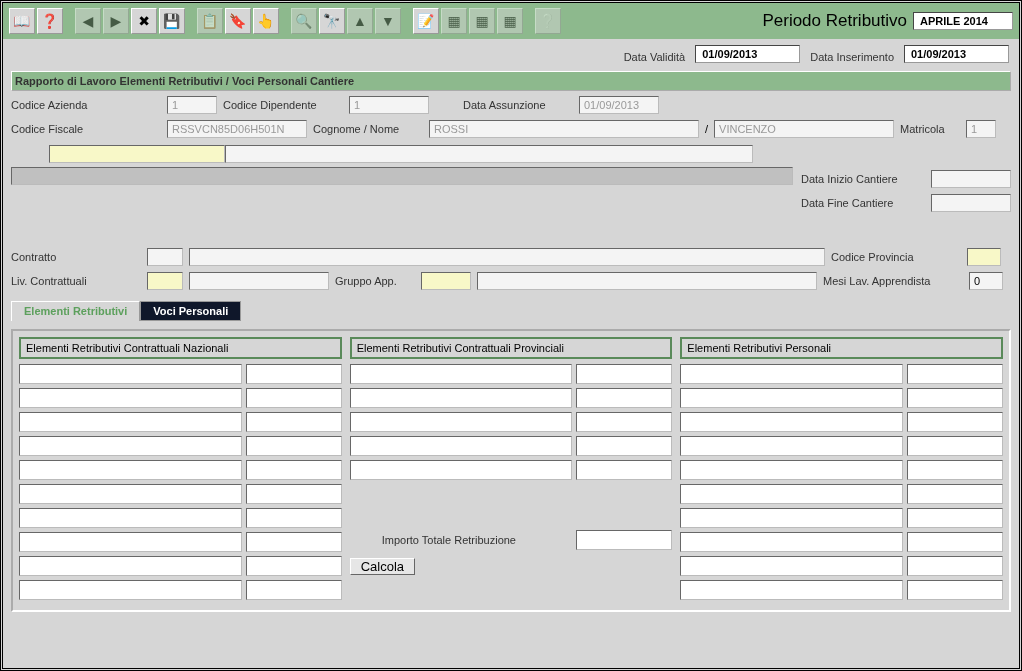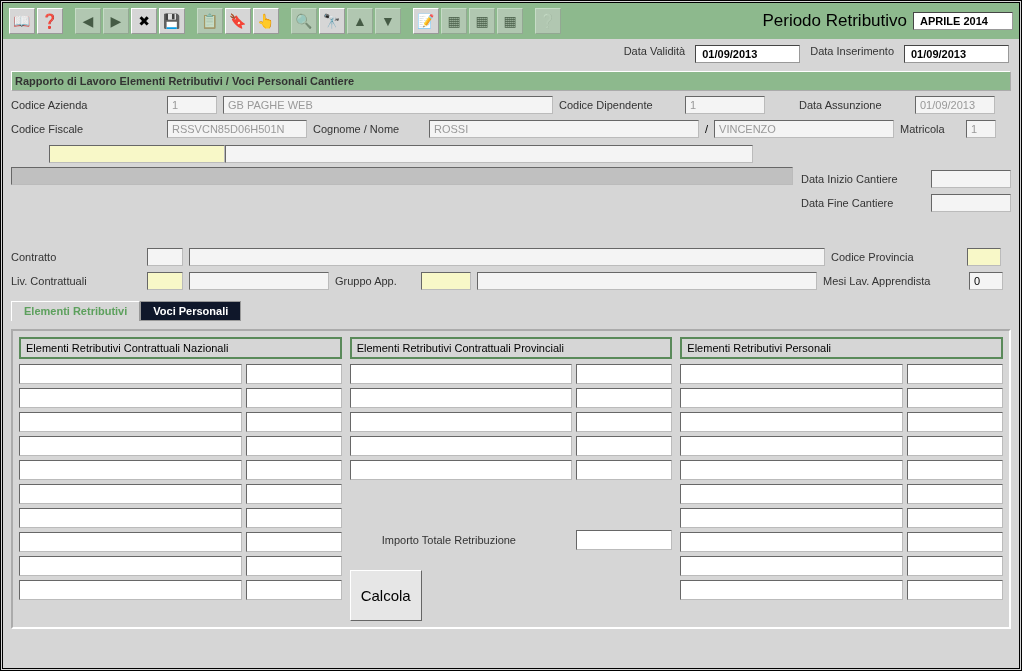--- a/index.html
+++ b/index.html
@@ -9,21 +9,21 @@
   
   .toolbar { background: #8db98d; padding: 4px 6px; display: flex; align-items: center; gap: 2px; height: 36px; }
   .tb-btn { width: 26px; height: 26px; background: #d6d6d6; border: 1px solid #999; border-top-color: #fff; border-left-color: #fff; display: flex; align-items: center; justify-content: center; font-size: 14px; cursor: pointer; }
   .tb-btn.disabled { opacity: 0.5; }
   .tb-gap { width: 8px; }
   .tb-spacer { flex: 1; }
   .period-lbl { color: #000; font-size: 17px; margin-right: 4px; }
   .period-val { background: #fff; border: 1px inset #999; padding: 2px 6px; font-weight: bold; width: 100px; }
   
   
-  .topdates { display: flex; justify-content: flex-end; gap: 10px; padding: 6px 10px; align-items: flex-start; }
+  .topdates { display: flex; justify-content: flex-end; gap: 10px; padding: 6px 10px; align-items: flex-end; }
   .topdates .lbl { font-size: 11px; }
   .topdates .val { background: #fff; border: 1px inset #999; padding: 2px 6px; font-weight: bold; width: 105px; text-align: left; }
   
   
   .section-bar { margin: 2px 8px; background: #8db98d; border: 1px outset #fff; text-align: left; padding: 3px; font-weight: bold; color: #333; font-size: 11px; }
   
   
   .row { display: flex; align-items: center; padding: 3px 8px; gap: 6px; }
   .lbl { font-size: 11px; color: #333; white-space: nowrap; }
   .inp { background: #fff; border: 1px inset #bbb; padding: 2px 4px; font-size: 11px; color: #aaa; height: 18px; display: inline-flex; align-items: center; overflow: hidden; }
@@ -50,21 +50,21 @@
   .panel { margin: 2px 8px 8px 8px; border: 2px inset #fff; background: #d6d6d6; padding: 6px; }
   .cols { display: flex; gap: 8px; }
   .col { flex: 1; }
   .colhead { border: 2px solid #5a8a5a; padding: 3px 5px; font-size: 11px; margin-bottom: 5px; background: #d6d6d6; }
   .pair { display: flex; gap: 4px; margin-bottom: 4px; }
   .pair .inp { flex: 1; height: 20px; background: #fff; }
   .pair .inp.sm { flex: 0 0 96px; }
   .imp-row { display: flex; align-items: center; gap: 6px; margin-bottom: 6px; margin-top: 50px; }
   .imp-row .lbl { flex: 1; margin-left: 32px; }
   .imp-row .inp { width: 96px; height: 20px; }
-  .btn { background: #e6e6e6; border: 1px solid #666; border-top-color: #fff; border-left-color: #fff; padding: 16px 10px; font-size: 15px; cursor: pointer; margin-top: 14px; }
+  .btn { background: #e6e6e6; border: 1px solid #666; border-top-color: #fff; border-left-color: #fff; padding: 0 10px; font-size: 13px; cursor: pointer; margin-top: 2px; }
 </style>
 </head>
 <body>
 
 <div class="app">
 
   <div class="toolbar">
     <div class="tb-btn">📖</div>
     <div class="tb-btn">❓</div>
     <div class="tb-gap"></div>
@@ -98,21 +98,20 @@
     <span class="val">01/09/2013</span>
     <span class="lbl">Data Inserimento</span>
     <span class="val">01/09/2013</span>
   </div>
 
   <div class="section-bar">Rapporto di Lavoro Elementi Retributivi / Voci Personali Cantiere</div>
 
   <div class="row">
     <span class="lbl" style="width:150px">Codice Azienda</span>
     <span class="inp ro" style="width:50px">1</span>
-    <span class="inp ro" style="width:330px">GB PAGHE WEB</span>
     <span class="lbl" style="width:120px">Codice Dipendente</span>
     <span class="inp ro" style="width:80px">1</span>
     <span class="lbl" style="width:110px;margin-left:28px">Data Assunzione</span>
     <span class="inp ro" style="width:80px">01/09/2013</span>
   </div>
 
   <div class="row">
     <span class="lbl" style="width:150px">Codice Fiscale</span>
     <span class="inp ro" style="width:140px">RSSVCN85D06H501N</span>
     <span class="lbl" style="width:110px;text-align:left">Cognome / Nome</span>

